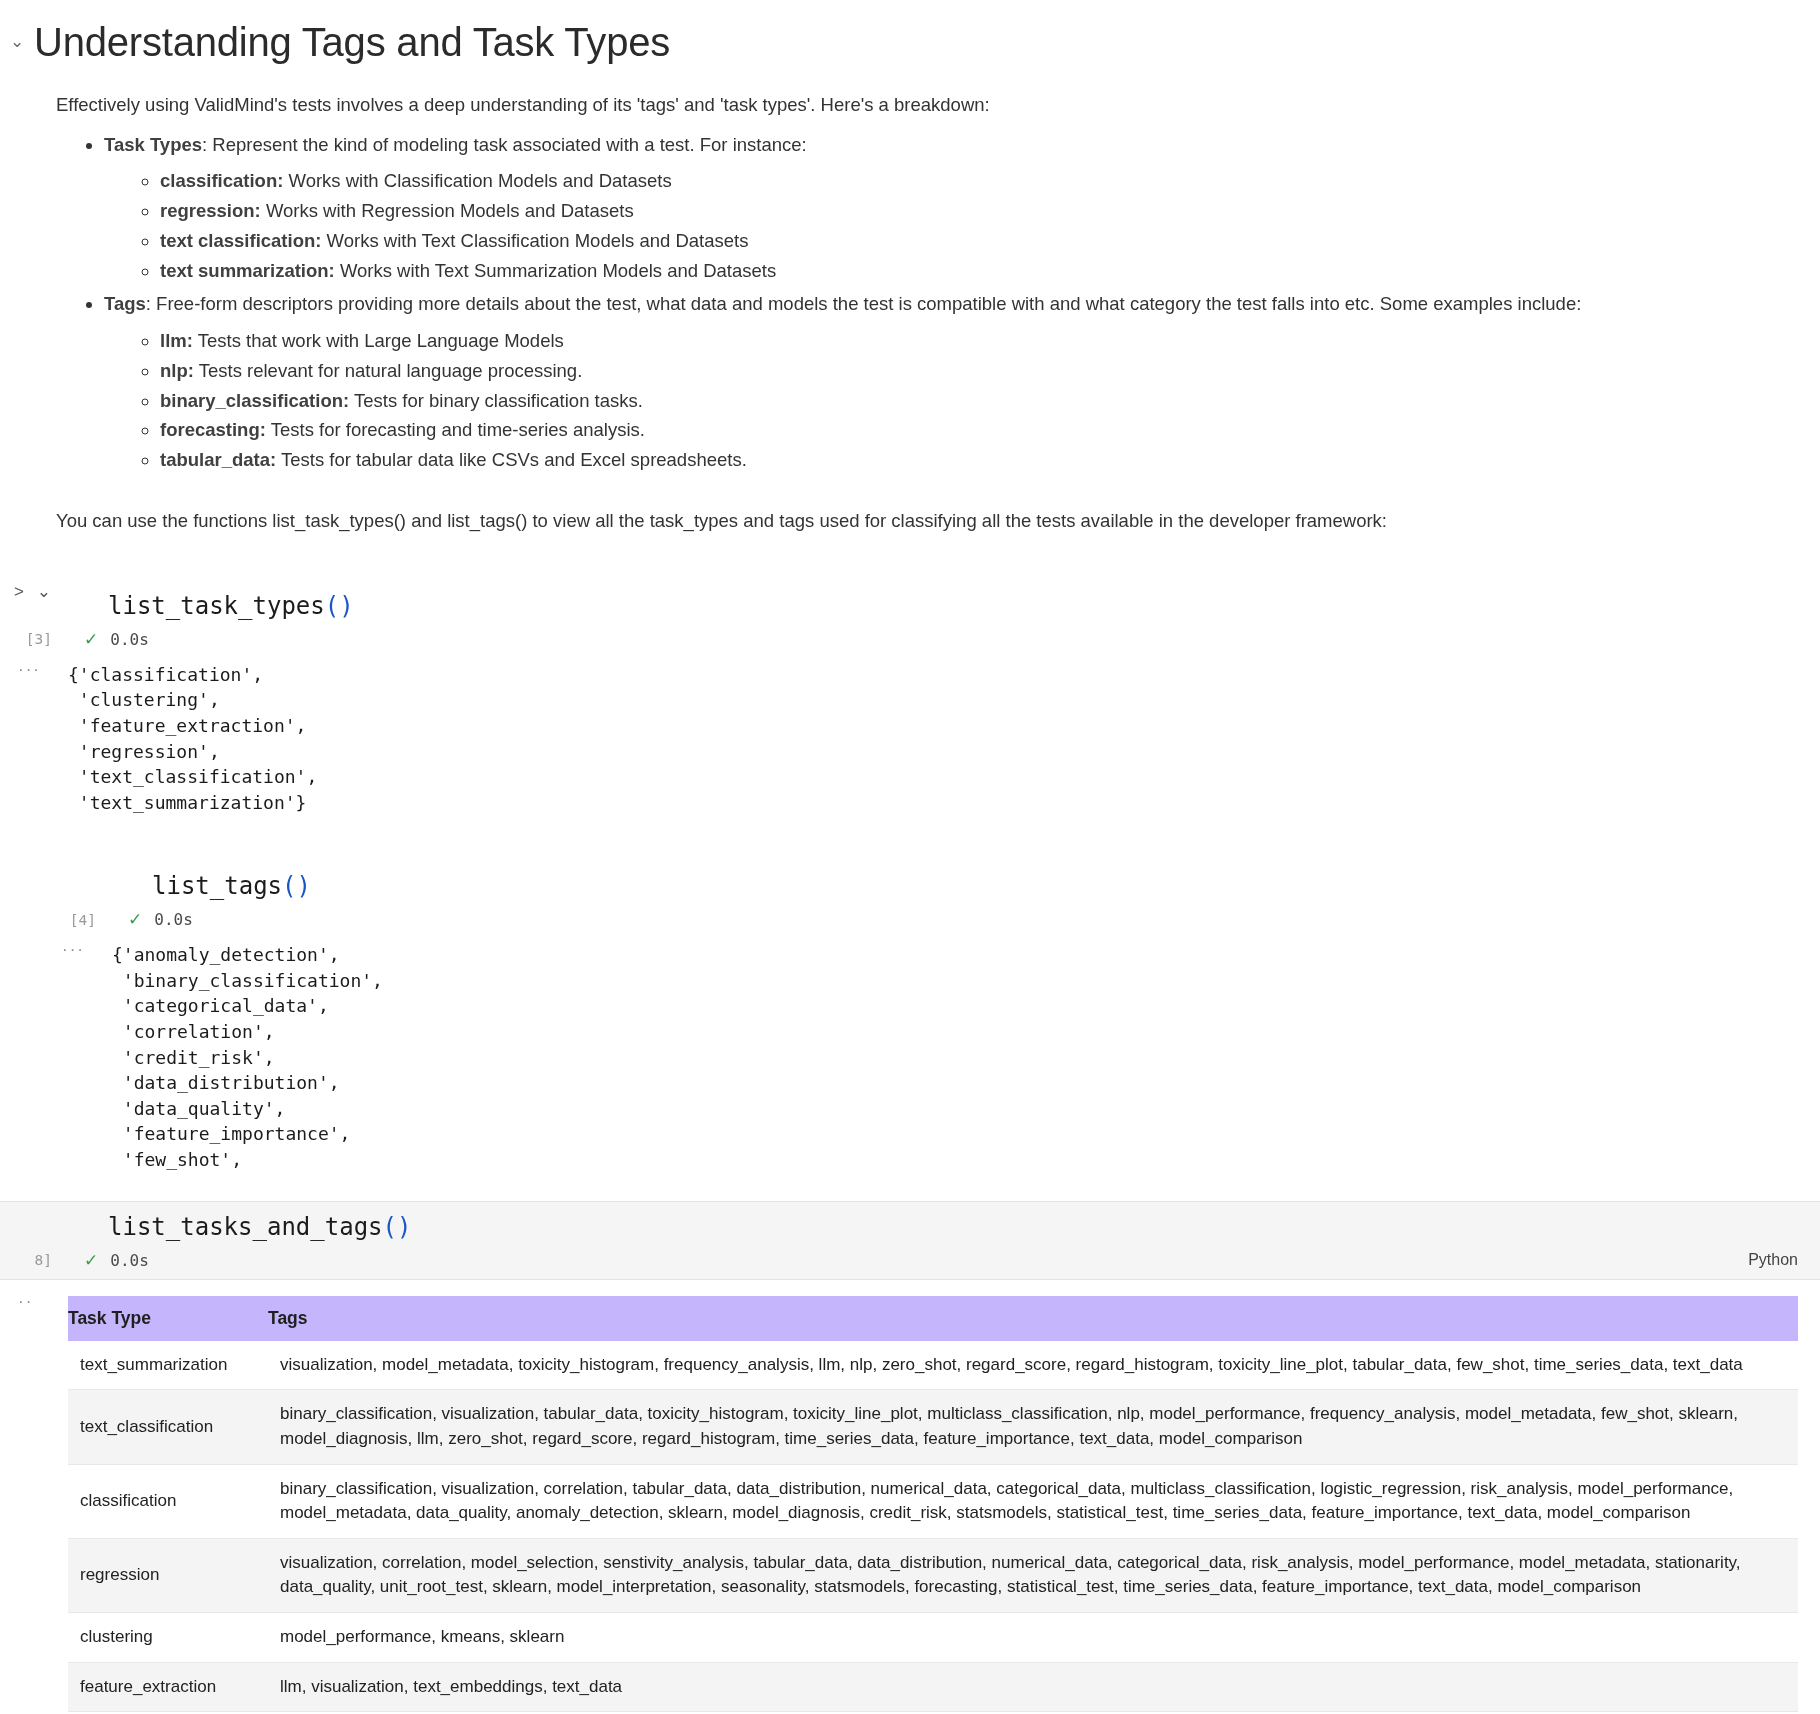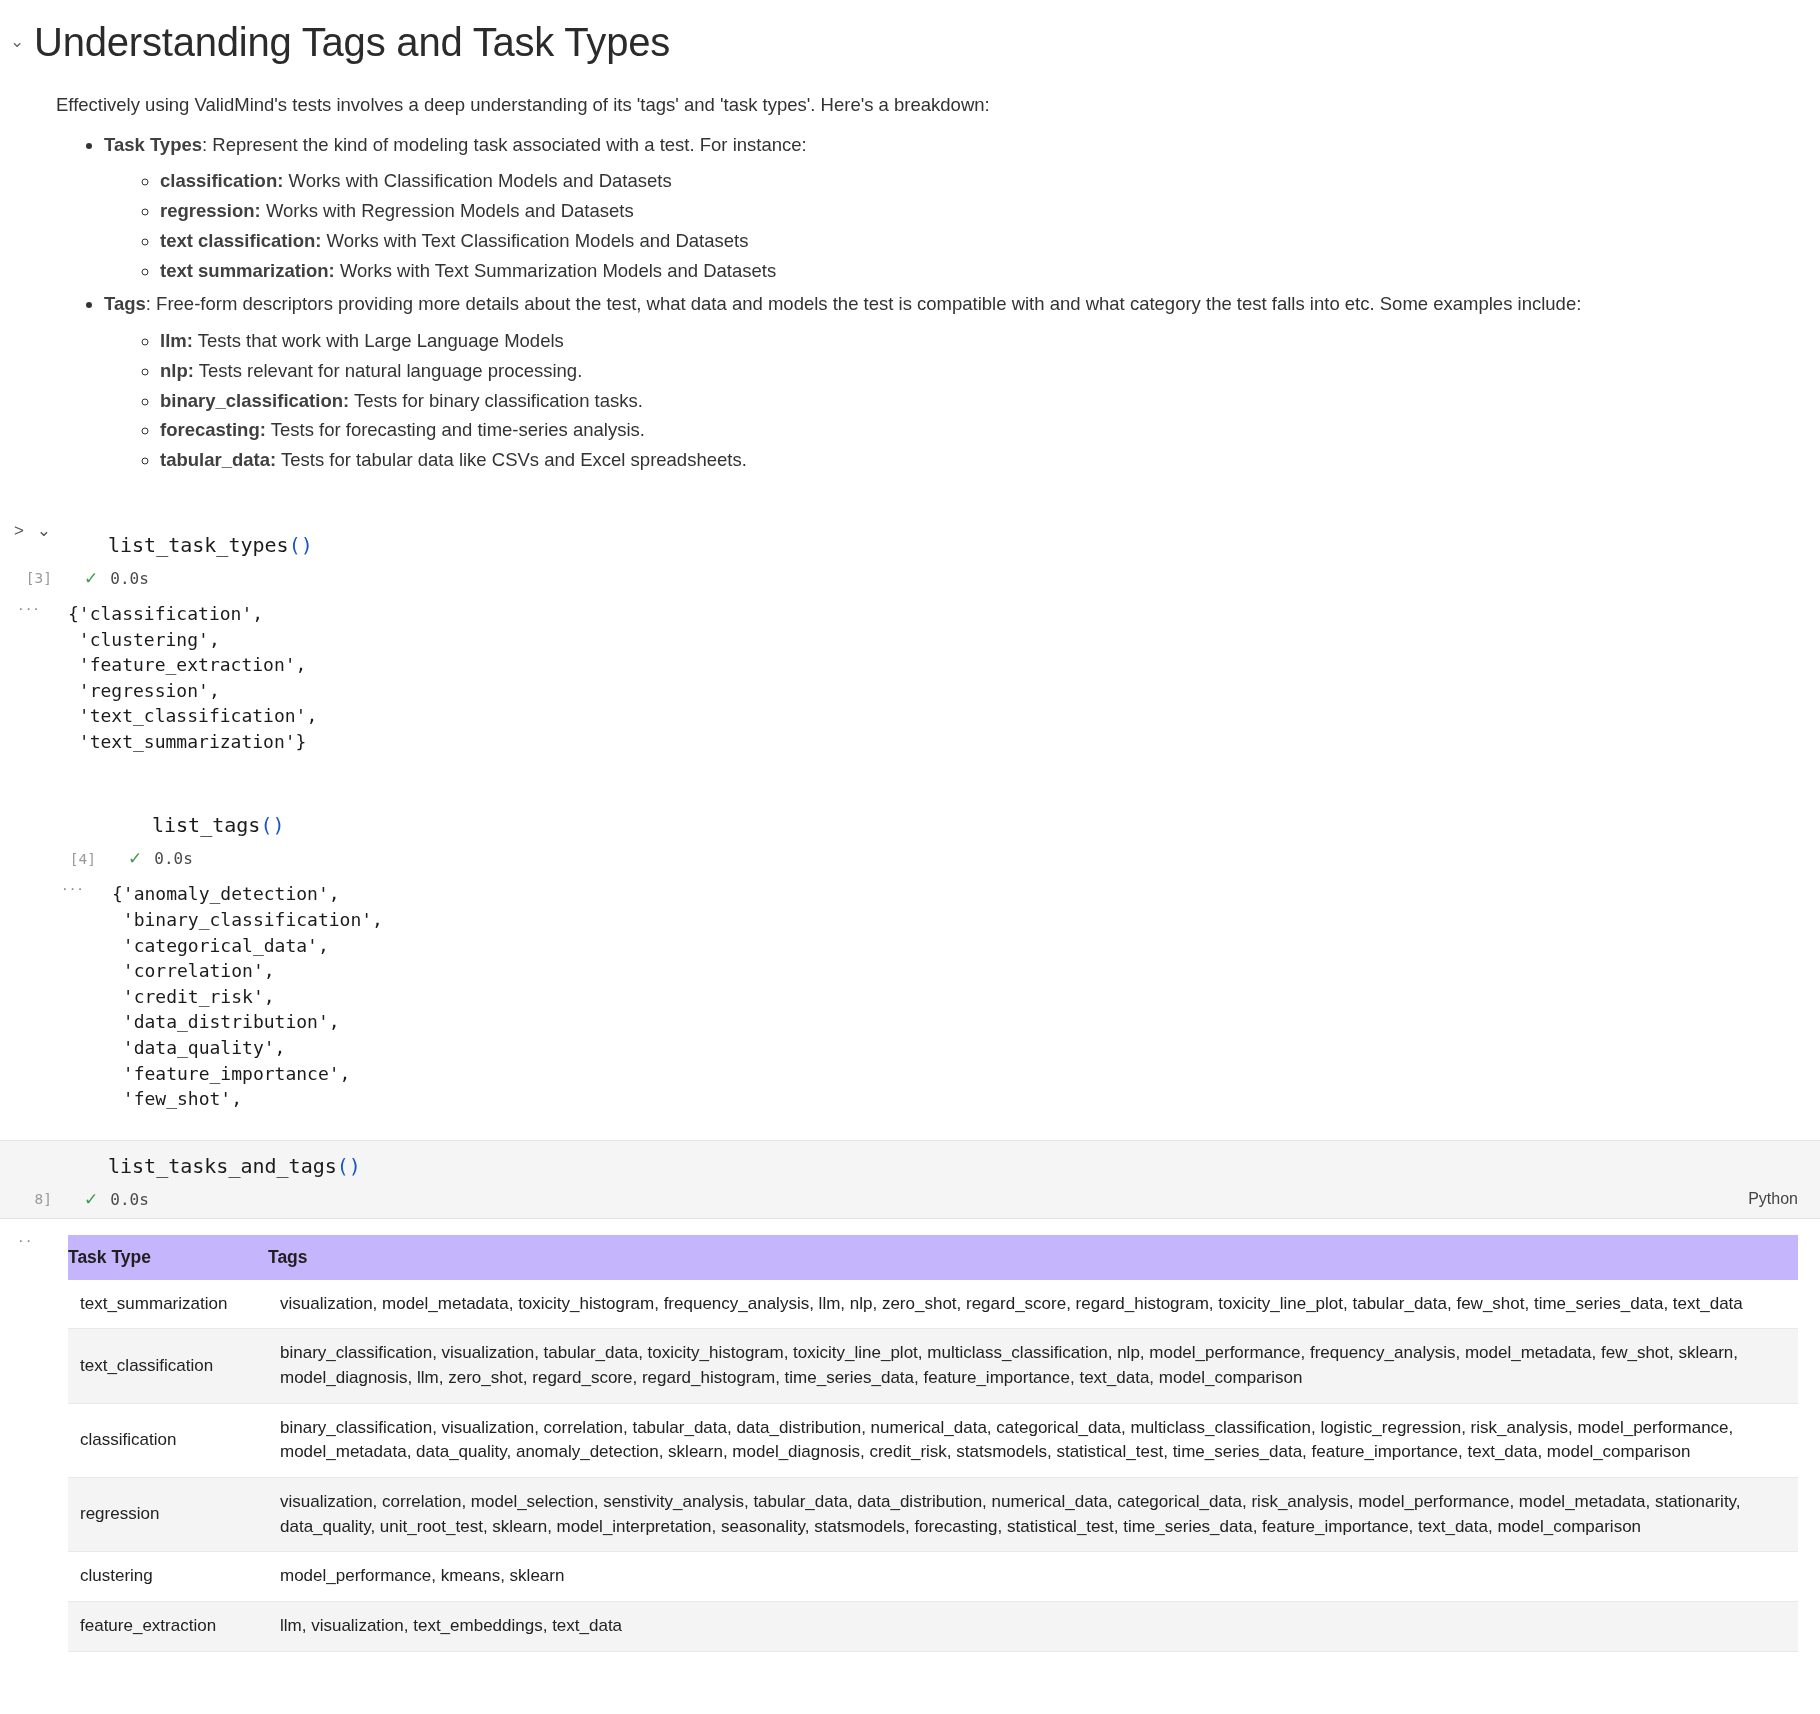--- a/index.html
+++ b/index.html
@@ -93,21 +93,21 @@
   }
   .in-arrow {
     position: absolute;
     left: 14px;
     color: #555;
     font-size: 17px;
     letter-spacing: 4px;
   }
   .code-line {
     font-family: "DejaVu Sans Mono", monospace;
-    font-size: 20px;
+    font-size: 24px;
     line-height: 30px;
     color: #1b1b1b;
     padding: 10px 0 4px 108px;
     white-space: pre;
   }
   .paren { color: #1a56c4; }
   .status-row {
     display: flex;
     align-items: center;
     padding: 4px 0 8px 0;
@@ -220,20 +220,21 @@
         <ul class="lvl2">
           <li><span class="b">llm:</span><span> Tests that work with Large Language Models</span></li>
           <li><span class="b">nlp:</span><span> Tests relevant for natural language processing.</span></li>
           <li><span class="b">binary_classification:</span><span> Tests for binary classification tasks.</span></li>
           <li><span class="b">forecasting:</span><span> Tests for forecasting and time-series analysis.</span></li>
           <li><span class="b">tabular_data:</span><span> Tests for tabular data like CSVs and Excel spreadsheets.</span></li>
         </ul>
       </li>
     </ul>
 
+    <p style="margin-top:34px;">You can use the functions list_task_types() and list_tags() to view all the task_types and tags used for classifying all the tests available in the developer framework:</p>
   </div>
 
   <div class="cell" style="margin-top:46px;">
     <div class="in-arrow">&gt; ⌄</div>
     <div class="code-line"><span>list_task_types</span><span class="paren">()</span></div>
     <div class="status-row">
       <div class="status-label">[3]</div>
       <span class="check">✓</span>
       <span class="timing">0.0s</span>
     </div>

